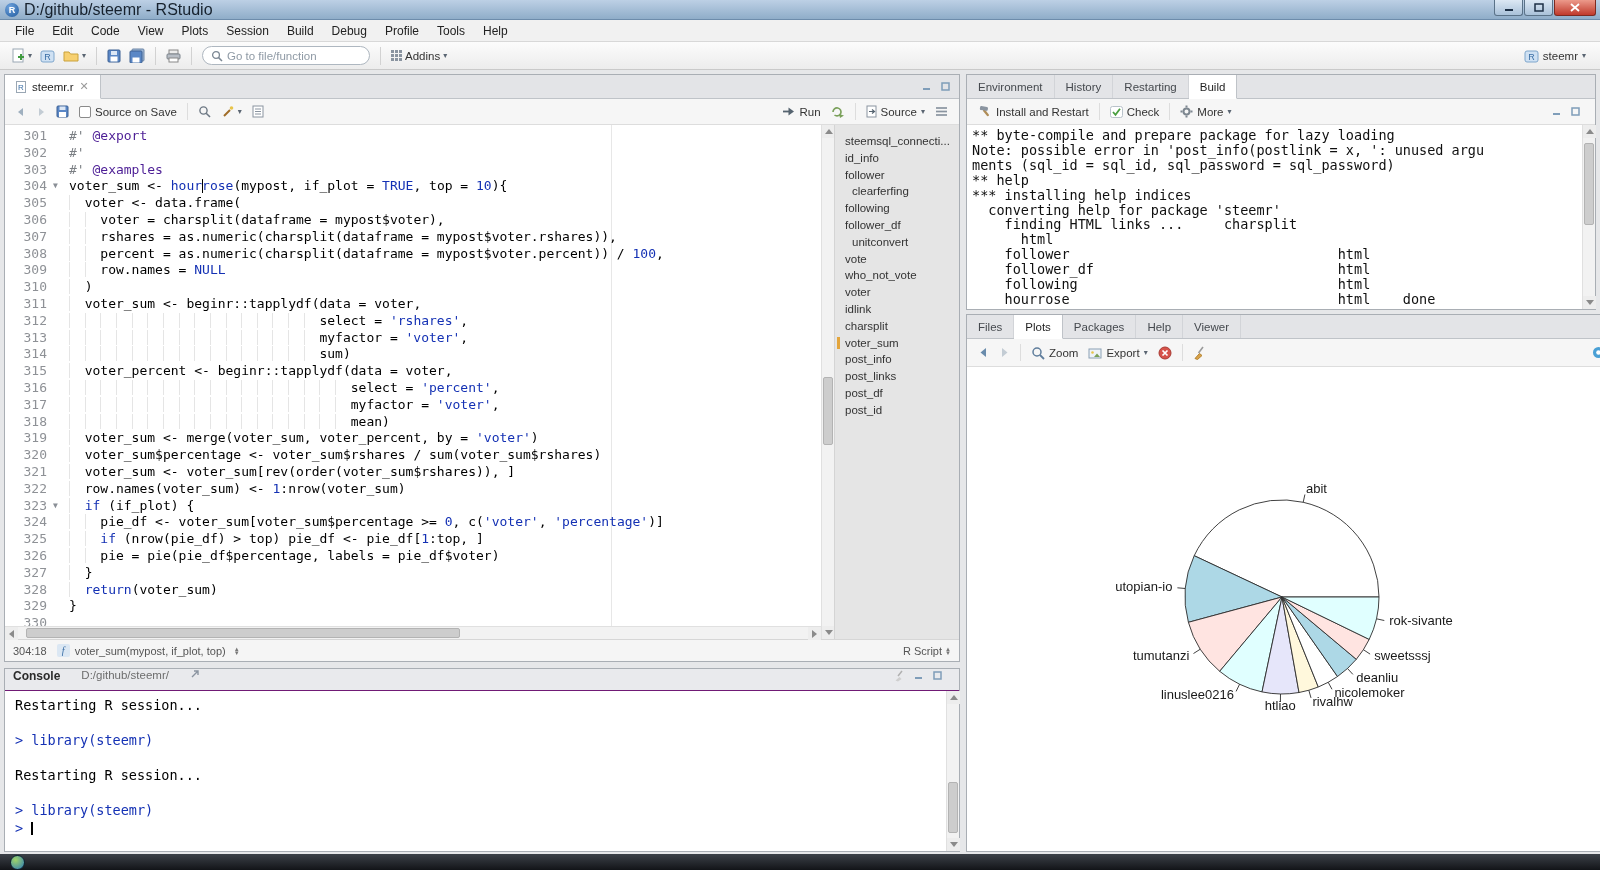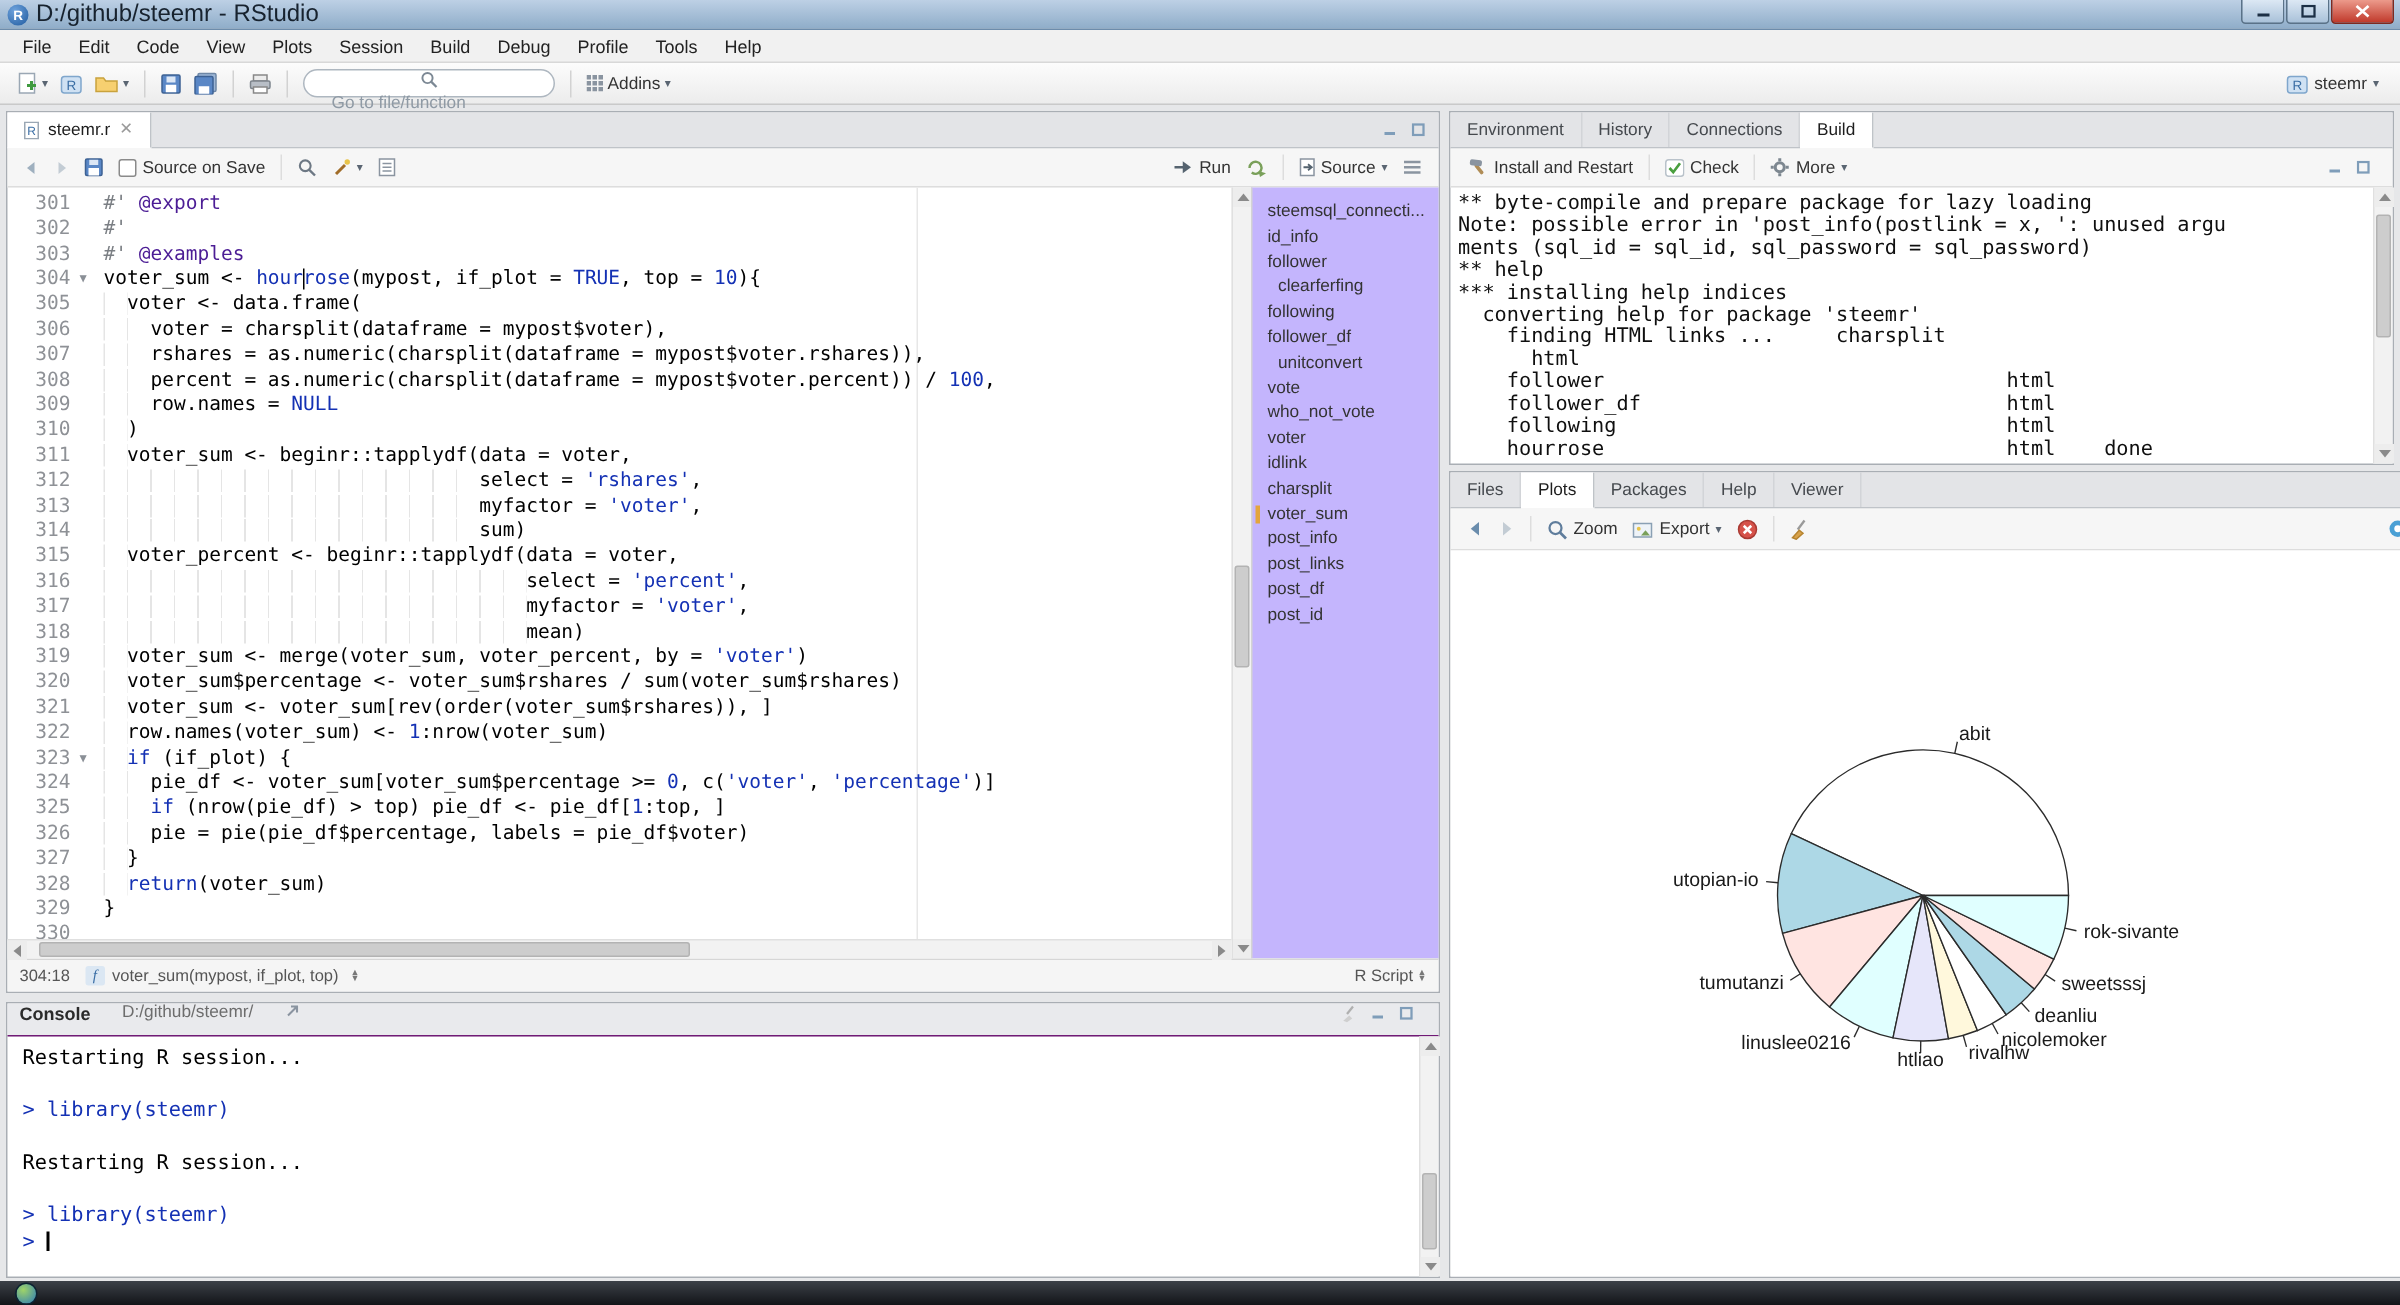--- a/index.html
+++ b/index.html
@@ -13,21 +13,21 @@
   .win-btn{width:29px;height:16px;display:flex;align-items:center;justify-content:center;border:1px solid #5a7288;border-top:none;border-radius:0 0 3px 3px;background:linear-gradient(#dce8f4,#a9c1d9);margin-left:1px;}
   .win-btn.close{width:42px;background:linear-gradient(#ec9a8b,#c0392b);border-color:#7e2a20;}
 
   .menubar{position:absolute;left:0;top:20px;width:1600px;height:22px;background:#f1f1f1;border-bottom:1px solid #d8d8d8;display:flex;align-items:center;padding-left:6px;}
   .menu-item{font-size:12px;color:#222;padding:0 9px;line-height:22px;cursor:default;}
 
   .main-toolbar{position:absolute;left:0;top:42px;width:1600px;height:28px;background:linear-gradient(#fcfcfc,#ececec);border-bottom:1px solid #c9c9c9;display:flex;align-items:center;padding:0 8px;}
   .tb-btn{display:flex;align-items:center;gap:3px;padding:3px 4px;border-radius:3px;cursor:default;}
   .tb-sep{width:1px;height:18px;background:#d2d2d2;margin:0 6px;}
   .caret{font-size:8px;color:#5a6572;line-height:1;}
-  .goto-box{display:flex;align-items:center;gap:4px;background:#fff;border:1px solid #aeb7c0;border-radius:10px;height:19px;width:168px;padding:0 8px;margin:0 4px;flex-direction:column;}
+  .goto-box{display:flex;align-items:center;gap:4px;background:#fff;border:1px solid #aeb7c0;border-radius:10px;height:19px;width:168px;padding:0 8px;margin:0 4px;}
   .goto-box input{border:none;outline:none;font-size:11.5px;color:#333;width:130px;font-family:"Liberation Sans",sans-serif;background:transparent;}
   .goto-box input::placeholder{color:#8f9aa5;}
   .tb-label{font-size:11.5px;color:#333;}
   .project-btn{margin-left:auto;display:flex;align-items:center;gap:4px;padding:2px 6px;border-radius:3px;}
 
   
   .pane{position:absolute;background:#fff;border:1px solid #a9aeb4;display:flex;flex-direction:column;}
   #source-pane{left:4px;top:74px;width:956px;height:588px;}
   #console-pane{left:4px;top:668px;width:956px;height:184px;}
   #env-pane{left:966px;top:74px;width:630px;height:236px;}
@@ -52,21 +52,21 @@
   .code-row{display:flex;white-space:pre;}
   .ln{width:48px;text-align:right;padding-right:6px;color:#8e9196;flex:none;user-select:none;}
   .fold{width:16px;flex:none;color:#8a8f96;font-size:8px;line-height:16.8px;text-align:left;}
   .code-text{position:relative;white-space:pre;color:#000;}
   .tk-b{color:#1431b4;}
   .tk-c{color:#7b7f84;}
   .tk-c .tk-b{color:#4c1d95;}
   .guides{background-image:repeating-linear-gradient(to right,#e5e5e5 0 1px,transparent 1px 2ch);}
   .ed-caret{position:absolute;top:1px;width:1px;height:14px;background:#000;}
 
-  .outline{width:125px;flex:none;border-left:1px solid #d4d4d4;background:#c4b5fd;padding-top:8px;overflow:hidden;}
+  .outline{width:125px;flex:none;border-left:1px solid #d4d4d4;background:#e5e5e5;padding-top:8px;overflow:hidden;}
   .outline-item{font-size:11.5px;color:#333;line-height:16.8px;padding-left:10px;position:relative;white-space:nowrap;cursor:default;}
   .outline-item.indent{padding-left:17px;}
   .outline-item.current::before{content:"";position:absolute;left:2px;top:2px;width:3px;height:12px;background:#e3a53c;}
 
   
   .vscroll{width:13px;flex:none;background:#f2f2f2;border-left:1px solid #e0e0e0;display:flex;flex-direction:column;}
   .hscroll{height:13px;flex:none;background:#f2f2f2;border-top:1px solid #e0e0e0;display:flex;}
   .sb-btn{width:13px;height:13px;flex:none;display:flex;align-items:center;justify-content:center;background:#ededed;}
   .sb-track{flex:1;position:relative;}
   .sb-thumb{position:absolute;background:#cdcdcd;border:1px solid #b3b3b3;border-radius:2px;}
@@ -520,21 +520,21 @@
           <span class="tri down"></span>
         </div>
     </div>
   </div>
 </div>
 
 <div class="pane" id="env-pane">
   <div class="tabstrip" id="env-tabs">
       <div class="tab">Environment</div>
       <div class="tab">History</div>
-      <div class="tab">Connections</div>
+      <div class="tab">Restarting</div>
       <div class="tab active">Build</div>
     </div>
   <div class="pane-toolbar">
     <div class="pt-btn">
       <span class="icon">
           <svg width="14" height="13">
             <rect x="5.5" y="4" width="2.4" height="8" rx="1" fill="#b08d57" transform="rotate(-38 7 6)"></rect>
             <rect x="2" y="1.5" width="8" height="4" rx="1.2" fill="#8a94a0" transform="rotate(8 6 3)"></rect>
           </svg>
         </span>

